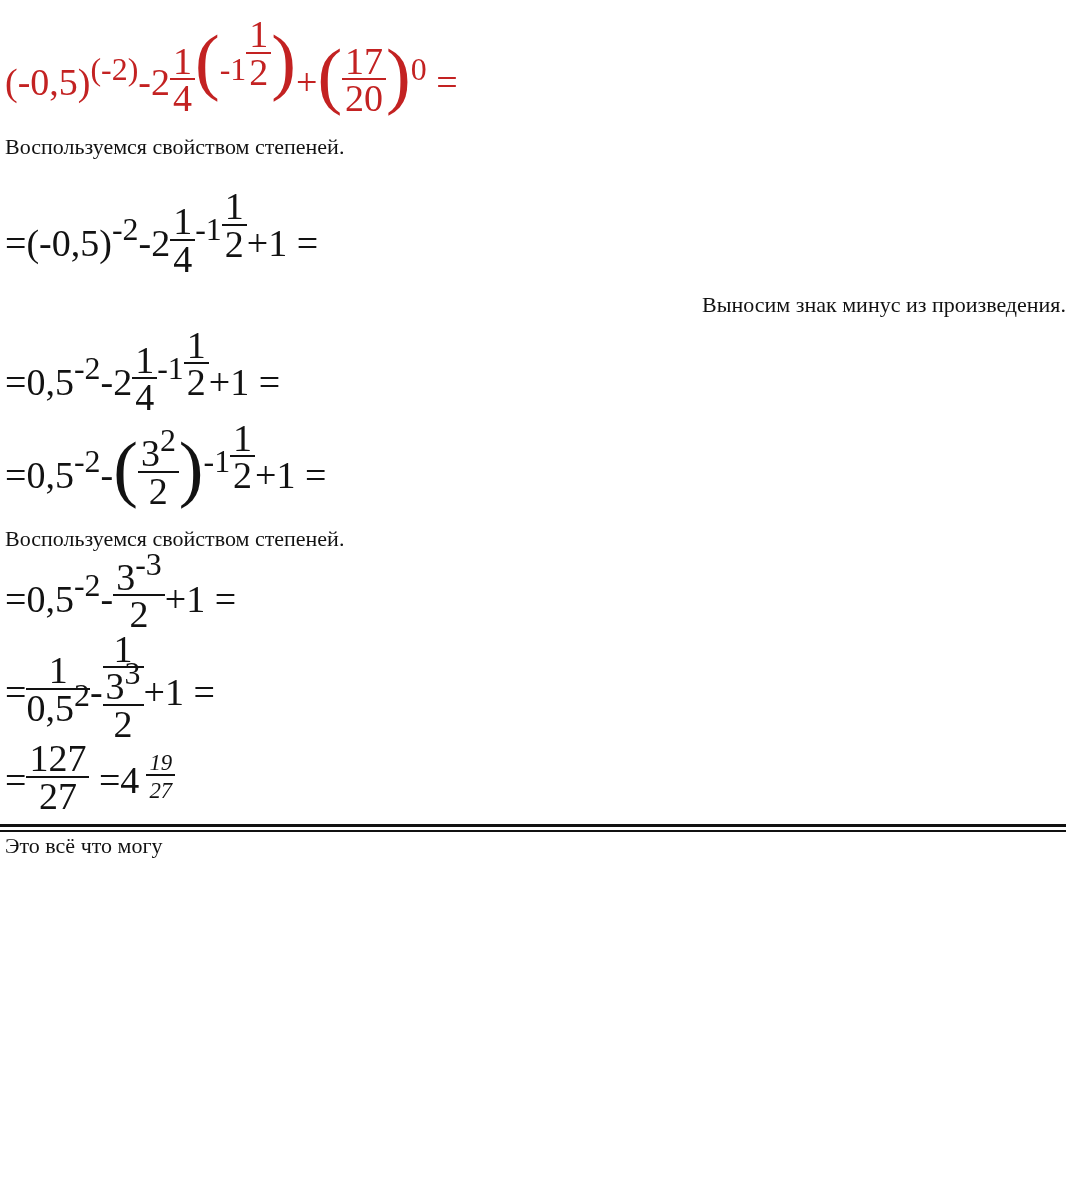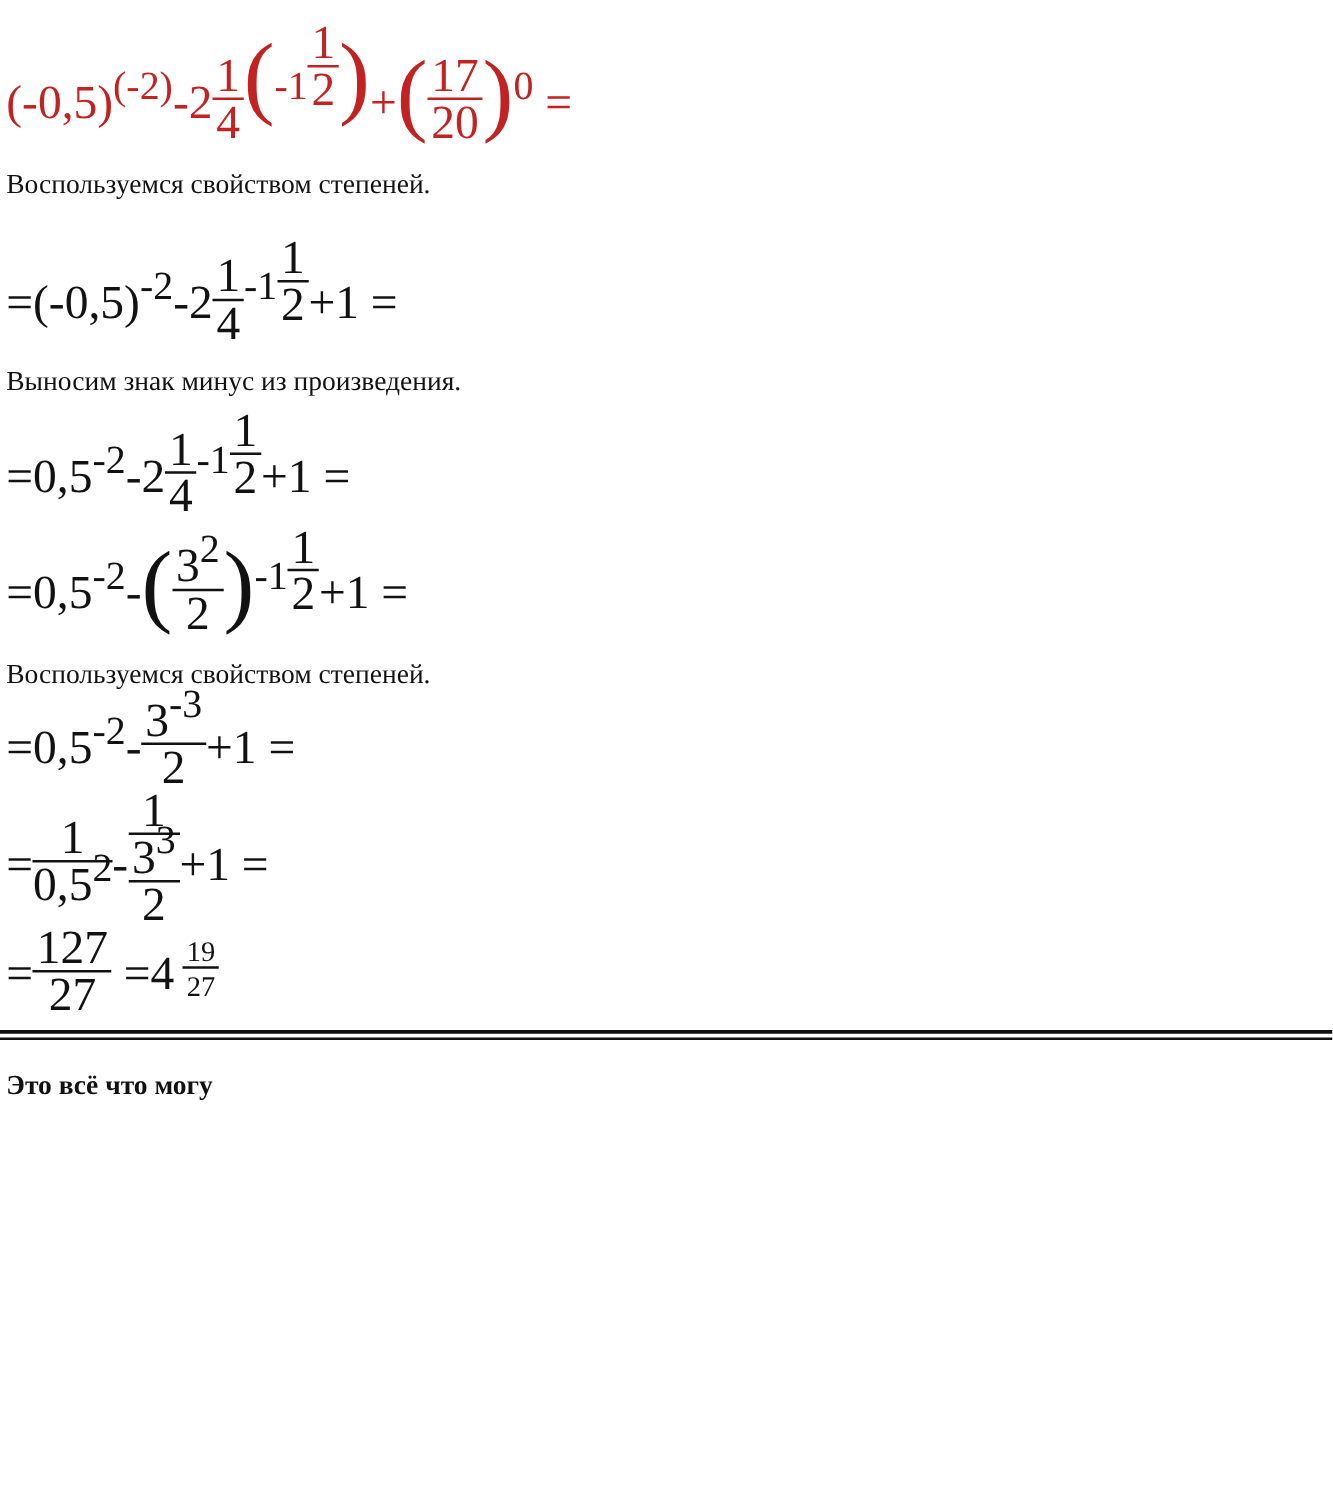--- a/index.html
+++ b/index.html
@@ -30,46 +30,46 @@
   .fq > .n{
     display:block;line-height:0.75;padding:0 3px 3px;
     border-bottom:2px solid currentColor;
   }
   .fq > .d{display:block;line-height:0.75;padding-top:4px;}
   
   .fq.up{vertical-align:-0.02em;}
   
   .fq.up2{vertical-align:0.28em;}
   
-  .fq.sm{font-size:0.6em;vertical-align:-0.22em;margin-left:7px;}
+  .fq.sm{font-size:0.6em;vertical-align:-0.22em;margin-left:7px;font-style:italic;}
   .fq.sm > .d{padding-top:6px;}
   
   .bp{font-size:1.95em;line-height:0;vertical-align:-0.07em;}
   .bp.hi{vertical-align:0.12em;}
 
   
   .rule{
     height:3px;margin-left:-5px;width:1066px;
     border-top:3px solid #111;border-bottom:2px solid #111;
   }
 
   
   [data-name="problem-formula"]{margin-top:14px;}
   [data-name="explanation-powers-property-1"]{margin-top:20px;}
   [data-name="step-formula-1"]{margin-top:32px;}
-  [data-name="explanation-minus-sign"]{margin-top:18px;}
+  [data-name="explanation-minus-sign"]{margin-top:18px;text-align:right;}
   [data-name="step-formula-2"]{margin-top:12px;}
   [data-name="step-formula-3"]{margin-top:12px;}
   [data-name="explanation-powers-property-2"]{margin-top:20px;}
   [data-name="step-formula-4"]{margin-top:10px;}
   [data-name="explanation-negative-exponent"]{margin-top:28px;}
   [data-name="step-formula-5"]{margin-top:6px;}
   [data-name="result-formula"]{margin-top:6px;}
   [data-name="separator-double-line"]{margin-top:14px;}
-  [data-name="closing-note"]{margin-top:22px;font-weight:bold;}
+  [data-name="closing-note"]{}
 </style>
 </head>
 <body>
 
 <main data-name="solution-document">
     <div data-name="problem-formula" class="formula" style="color: rgb(195, 34, 34);"><span class="tx" data-name="math-text">(-0,5)</span><span class="sp" data-name="math-superscript">(-2)</span><span class="tx" data-name="math-text">-2</span><span class="fq" data-name="math-fraction"><span class="n" data-name="math-numerator"><span class="tx" data-name="math-text">1</span></span><span class="d" data-name="math-denominator"><span class="tx" data-name="math-text">4</span></span></span><span class="bp hi" data-name="math-paren">(</span><span class="sp" data-name="math-superscript">-1</span><span class="fq up2" data-name="math-fraction"><span class="n" data-name="math-numerator"><span class="tx" data-name="math-text">1</span></span><span class="d" data-name="math-denominator"><span class="tx" data-name="math-text">2</span></span></span><span class="bp hi" data-name="math-paren">)</span><span class="tx" data-name="math-text">+</span><span class="bp" data-name="math-paren">(</span><span class="fq" data-name="math-fraction"><span class="n" data-name="math-numerator"><span class="tx" data-name="math-text">17</span></span><span class="d" data-name="math-denominator"><span class="tx" data-name="math-text">20</span></span></span><span class="bp" data-name="math-paren">)</span><span class="sp" data-name="math-superscript">0</span><span class="tx" data-name="math-text"> =</span></div>
     <div data-name="explanation-powers-property-1" class="txt">Воспользуемся свойством степеней.</div>
     <div data-name="step-formula-1" class="formula"><span class="tx" data-name="math-text">=(-0,5)</span><span class="sp" data-name="math-superscript">-2</span><span class="tx" data-name="math-text">-2</span><span class="fq" data-name="math-fraction"><span class="n" data-name="math-numerator"><span class="tx" data-name="math-text">1</span></span><span class="d" data-name="math-denominator"><span class="tx" data-name="math-text">4</span></span></span><span class="sp" data-name="math-superscript">-1</span><span class="fq up" data-name="math-fraction"><span class="n" data-name="math-numerator"><span class="tx" data-name="math-text">1</span></span><span class="d" data-name="math-denominator"><span class="tx" data-name="math-text">2</span></span></span><span class="tx" data-name="math-text">+1 =</span></div>
     <div data-name="explanation-minus-sign" class="txt">Выносим знак минус из произведения.</div>
     <div data-name="step-formula-2" class="formula"><span class="tx" data-name="math-text">=0,5</span><span class="sp" data-name="math-superscript">-2</span><span class="tx" data-name="math-text">-2</span><span class="fq" data-name="math-fraction"><span class="n" data-name="math-numerator"><span class="tx" data-name="math-text">1</span></span><span class="d" data-name="math-denominator"><span class="tx" data-name="math-text">4</span></span></span><span class="sp" data-name="math-superscript">-1</span><span class="fq up" data-name="math-fraction"><span class="n" data-name="math-numerator"><span class="tx" data-name="math-text">1</span></span><span class="d" data-name="math-denominator"><span class="tx" data-name="math-text">2</span></span></span><span class="tx" data-name="math-text">+1 =</span></div>

